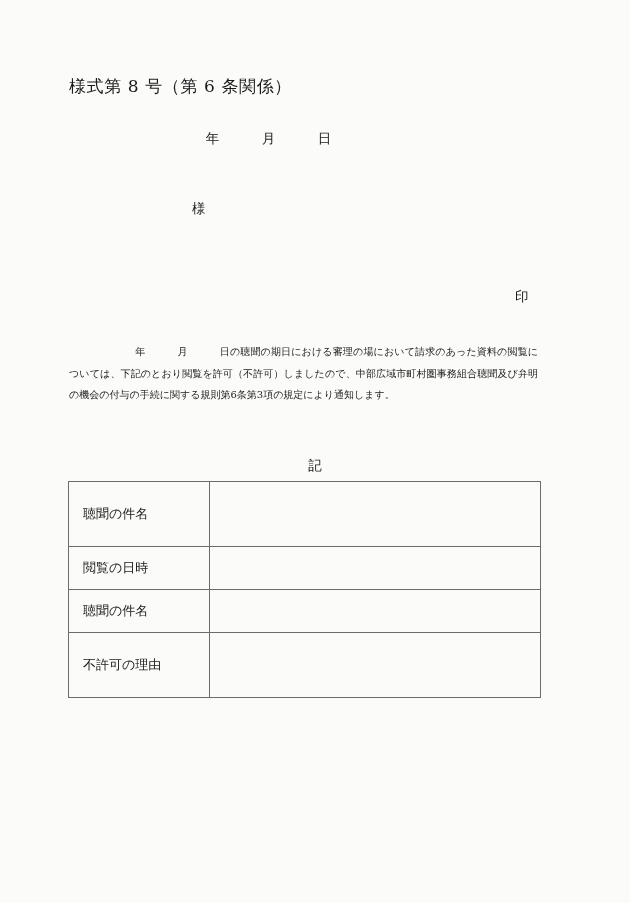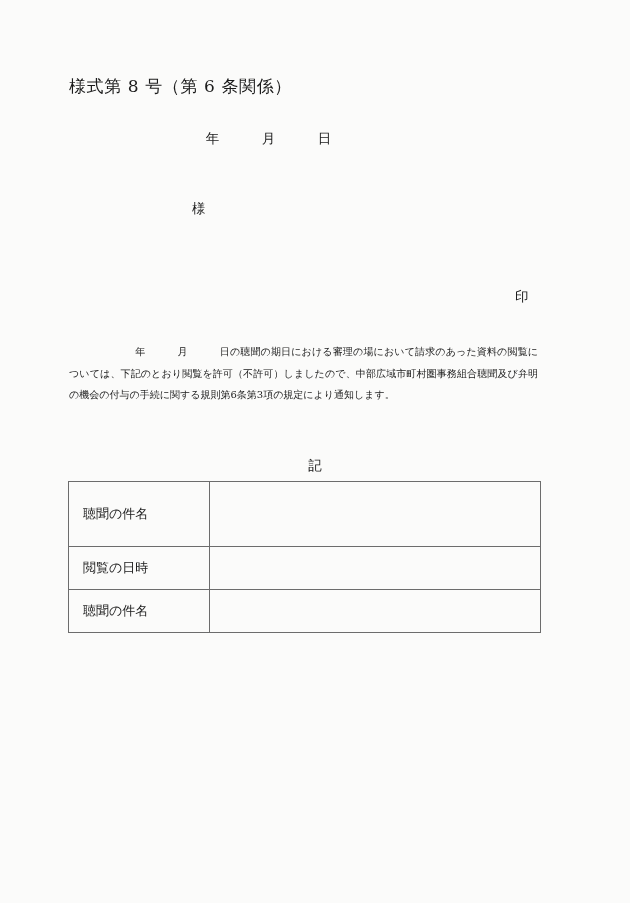--- a/index.html
+++ b/index.html
@@ -177,16 +177,22 @@
           <span class="label-inner">閲覧の日時</span>
         </td>
         <td class="value"></td>
       </tr>
       <tr class="row-short">
         <td class="label">
           <span class="label-inner">聴聞の件名</span>
         </td>
         <td class="value"></td>
       </tr>
+      <tr class="row-tall">
+        <td class="label">
+          <span class="label-inner">不許可の理由</span>
+        </td>
+        <td class="value"></td>
+      </tr>
     </tbody>
   </table>
 
 </div>
 
 </body></html>

